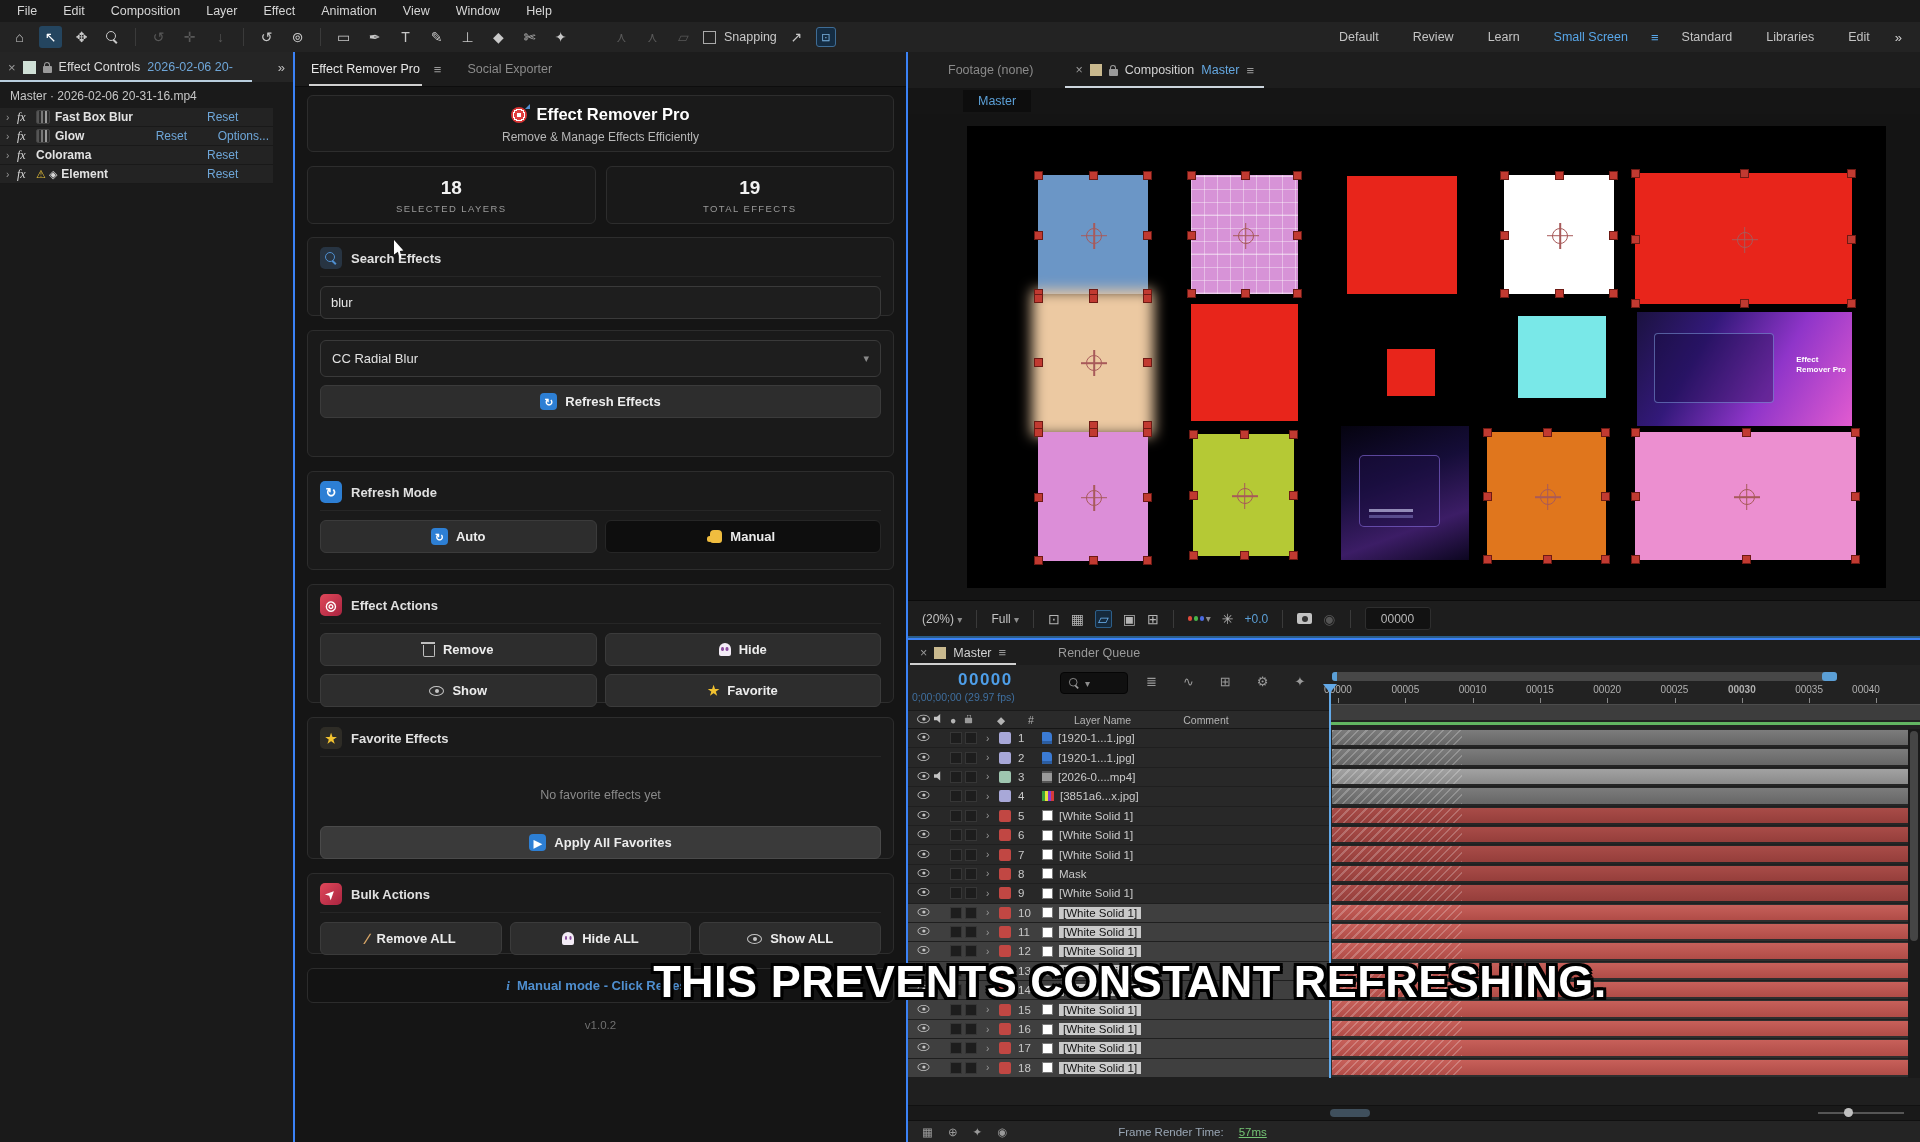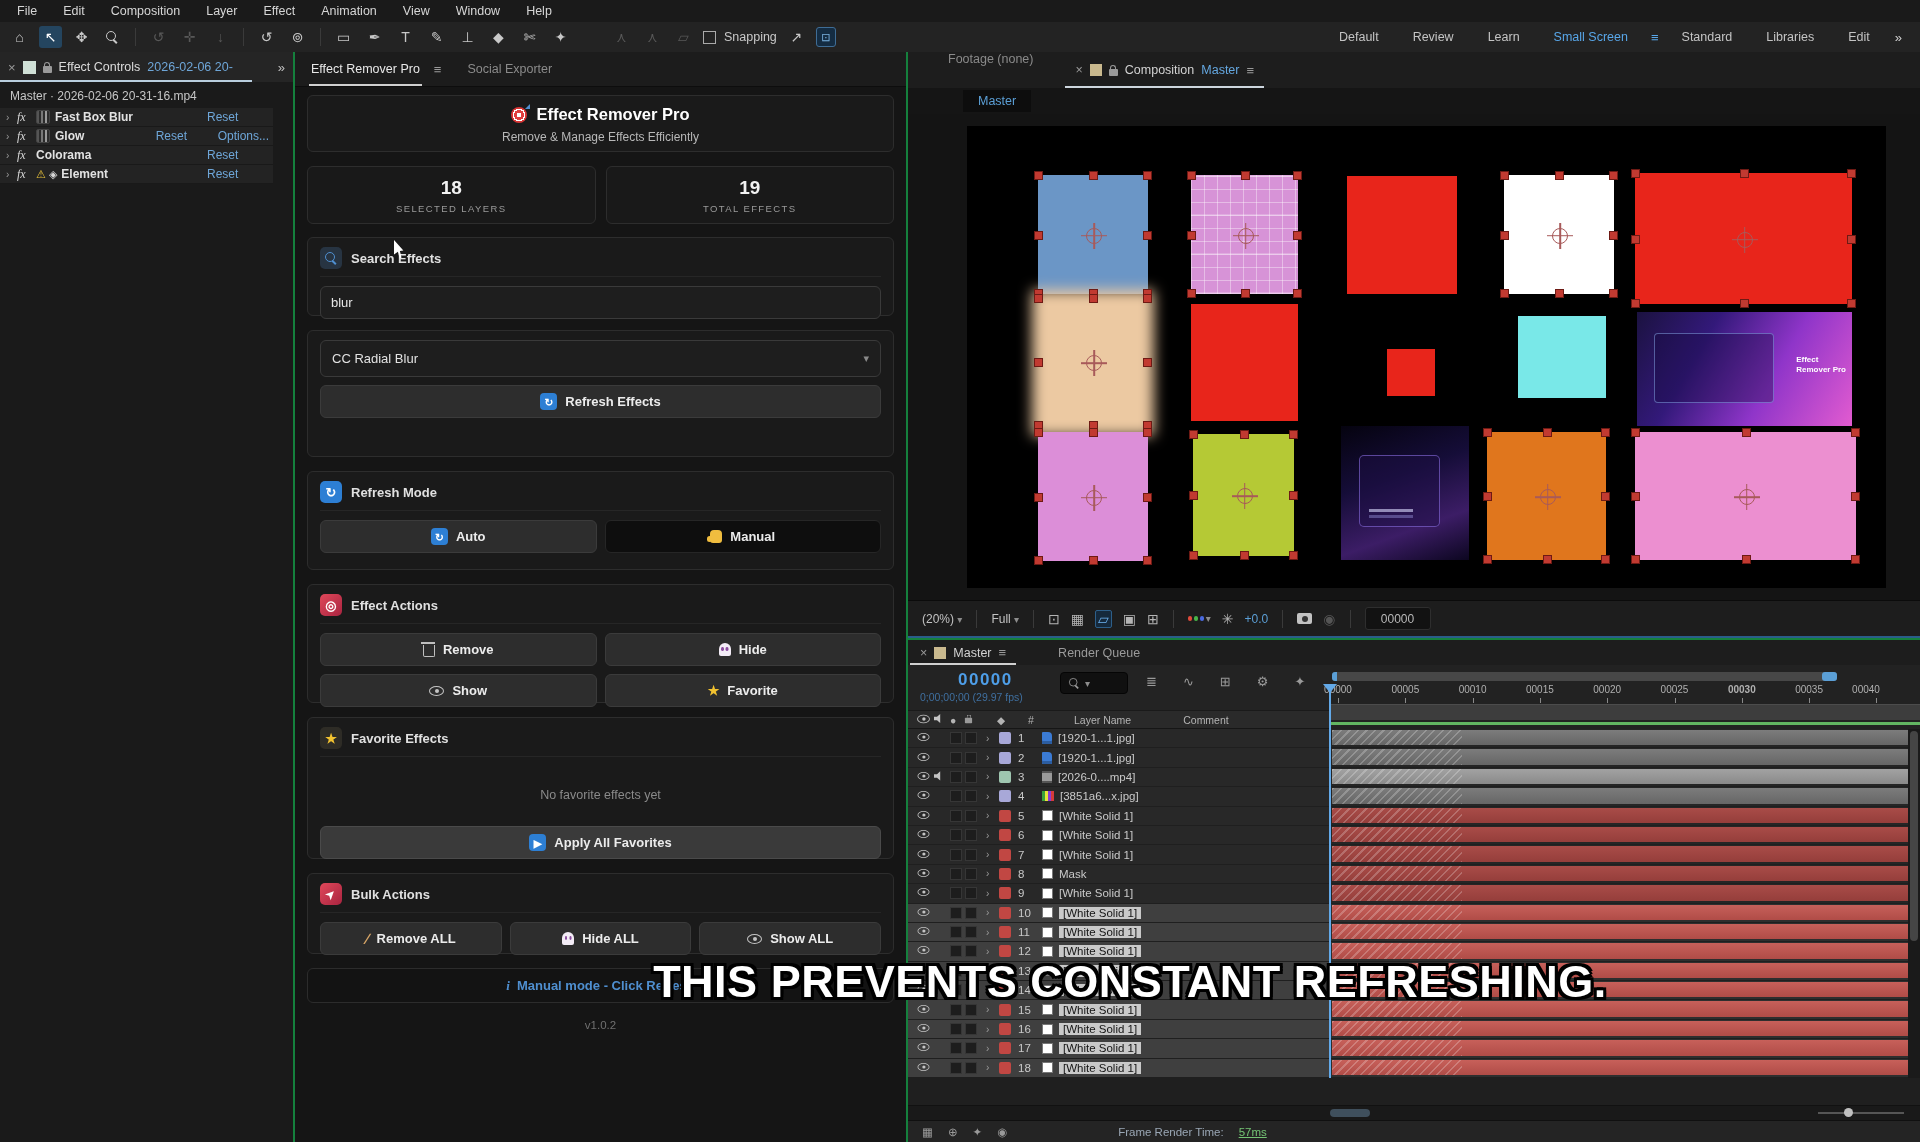--- a/index.html
+++ b/index.html
@@ -1,16 +1,16 @@
 <!DOCTYPE html>
 <html><head>
 <meta charset="utf-8">
 <style>
   html,body{margin:0;padding:0;background:#000;}
-  #app{position:relative;width:1920px;height:1142px;background:#15803d;overflow:hidden;
+  #app{position:relative;width:1920px;height:1142px;background:#3b82f6;overflow:hidden;
        font-family:"Liberation Sans",sans-serif;color:#ccc;}
   
   #menubar{position:absolute;left:0;top:0;width:1920px;height:22px;background:#1a1a1a;
            border-bottom:1px solid #060606;display:flex;align-items:center;padding-left:4px;font-size:12.5px;color:#d6d6d6;}
   .mitem{padding:0 13px;line-height:22px;}
   
   #toolbar{position:absolute;left:0;top:22px;width:1920px;height:30px;background:#232323;
            display:flex;align-items:center;padding-left:8px;gap:8px;box-sizing:border-box;}
   .tool{width:23px;height:22px;display:flex;align-items:center;justify-content:center;
         font-size:14px;color:#c8c8c8;border-radius:3px;}
@@ -113,21 +113,21 @@
   .fav-empty{text-align:center;color:#8a8a8a;font-size:12.5px;padding:22px 0 24px;}
   .star{color:#f2c230;font-size:13px;}
   .broom{color:#d8a667;font-weight:bold;font-size:15px;}
   .infobar{height:33px;border:1px solid #2c2c2c;background:#131313;border-radius:6px;display:flex;
       align-items:center;justify-content:center;gap:7px;color:#4f8fd0;font-weight:bold;font-size:13px;}
   .info-i{font-family:"Liberation Serif",serif;font-style:italic;font-weight:bold;}
   .version{text-align:center;color:#707070;font-size:11.5px;margin-top:16px;}
   
   #comp{position:absolute;left:908px;top:52px;width:1012px;height:586px;background:#191919;}
   #comp::after{content:"";position:absolute;left:0;bottom:0;right:0;height:2px;background:#2a5d8a;}
-  .comp-tabs{height:36px;display:flex;font-size:12.5px;background:#1d1d1d;}
+  .comp-tabs{height:36px;display:flex;align-items:center;font-size:12.5px;background:#1d1d1d;}
   .ftg-tab{color:#8a8a8a;padding:0 28px 0 40px;}
   .comp-tab{display:flex;align-items:center;gap:7px;padding:0 14px;position:relative;height:36px;}
   .comp-tab::after{content:"";position:absolute;left:4px;right:4px;bottom:0;height:2px;background:#cdd6de;}
   .ct-x{color:#9a9a9a;}
   .ct-swatch{width:12px;height:12px;background:#c9b98e;}
   .ct-name{color:#d2d2d2;}
   .ct-comp{color:#64a7e0;}
   .ct-menu{color:#9a9a9a;font-size:13px;}
   .comp-sub{height:26px;background:#151515;display:flex;align-items:center;}
   .subtab{margin-left:55px;background:#0d0d0d;color:#5b9fd6;font-size:12.5px;padding:4px 15px;}
@@ -162,21 +162,21 @@
       display:flex;align-items:center;justify-content:center;color:#b8b8b8;font-size:12px;}
   .fadedi{color:#555;font-size:14px;}
   
   #tl{position:absolute;left:908px;top:640px;width:1012px;height:502px;background:#1f1f1f;overflow:hidden;}
   .tl-tabs{height:25px;background:#1d1d1d;display:flex;align-items:center;font-size:12.5px;}
   .tl-tab{display:flex;align-items:center;gap:7px;padding:0 12px;height:25px;position:relative;}
   .tl-tab::after{content:"";position:absolute;left:2px;right:2px;bottom:0;height:2px;background:#d0d0d0;}
   .tl-rq{color:#9a9a9a;margin-left:40px;}
   .tl-head{position:absolute;left:0;top:25px;width:422px;height:45px;background:#232323;}
   .tc-big{position:absolute;left:50px;top:5px;font-size:17px;font-weight:bold;color:#4e9ee8;letter-spacing:1.5px;}
-  .tc-small{position:absolute;left:12px;top:26px;font-size:10.5px;color:#3f6f9f;}
+  .tc-small{position:absolute;left:4px;top:26px;font-size:10.5px;color:#3f6f9f;}
   .tl-search{position:absolute;left:152px;top:7px;width:68px;height:22px;background:#101010;border:1px solid #050505;
       border-radius:4px;display:flex;align-items:center;gap:4px;padding-left:7px;color:#9a9a9a;box-sizing:border-box;}
   .tl-hicons{position:absolute;left:238px;top:9px;display:flex;gap:26px;color:#9a9a9a;font-size:13px;}
   .colhead{position:absolute;left:0;top:70px;width:422px;height:19px;background:#2a2a2a;border-top:1px solid #1a1a1a;
       border-bottom:1px solid #161616;display:flex;align-items:center;padding-left:8px;font-size:10.5px;color:#b4b4b4;box-sizing:border-box;}
   .colhead .c1{width:18px;}.colhead .c2{width:16px;}.colhead .c3{width:14px;}.colhead .c4{width:24px;}
   .colhead .ctag{width:26px;text-align:center;color:#b4b4b4;}
   .colhead .chash{width:14px;margin-left:14px;}
   .colhead .cname{margin-left:32px;}
   .colhead .ccomment{margin-left:52px;}

